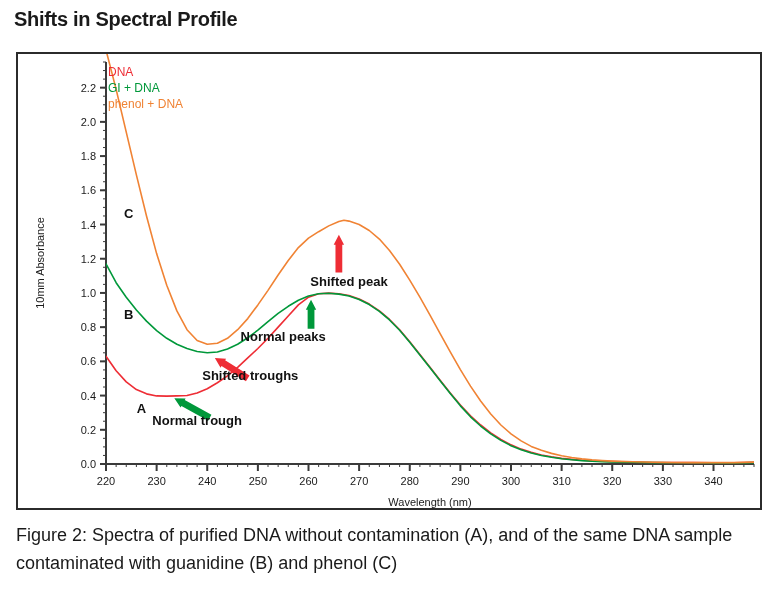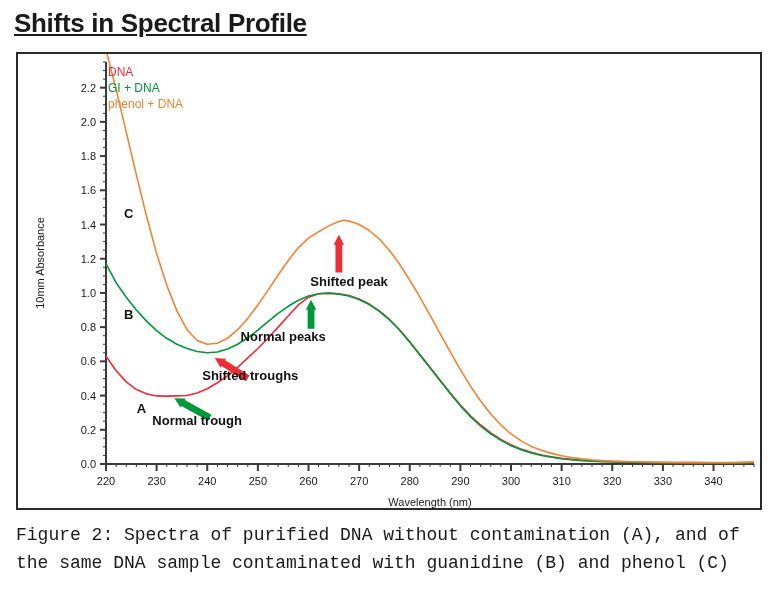--- a/index.html
+++ b/index.html
@@ -5,24 +5,23 @@
   html,body{margin:0;padding:0;}
   body{
     width:774px;height:603px;
     background:#ffffff;
     font-family:"Liberation Sans", sans-serif;
     position:relative;
     overflow:hidden;
   }
   #page-title{
     position:absolute;left:14px;top:8px;
-    font-size:26px;font-weight:bold;color:#1a1a1a;
+    font-size:20px;font-weight:bold;color:#1a1a1a;
     letter-spacing:-0.3px;
     font-family:"Liberation Sans", sans-serif;
-    text-decoration:underline;
   }
   #figure-frame{
     position:absolute;left:16px;top:52px;
     width:746px;height:458px;
     border:2px solid #2b2b2b;
     background:#ffffff;
     box-sizing:border-box;
   }
   #plot-svg{position:absolute;left:0;top:0;}
   .tick-label{
@@ -41,21 +40,21 @@
     font-family:"Liberation Sans", sans-serif;
     font-size:13px;font-weight:bold;fill:#111111;
   }
   .annot-text{
     font-family:"Liberation Sans", sans-serif;
     font-size:13px;font-weight:bold;fill:#111111;
   }
   #caption{
     position:absolute;left:16px;top:521px;
     width:742px;
-    font-family:Liberation Mono, monospace;
+    font-family:Liberation Sans, sans-serif;
     font-size:18px;line-height:28px;color:#1a1a1a;
   }
 </style>
 </head>
 <body>
 
 <div id="page-title">Shifts in Spectral Profile</div>
 
 <div id="figure-frame">
   <svg id="plot-svg" width="742" height="454" viewBox="0 0 742 454">

